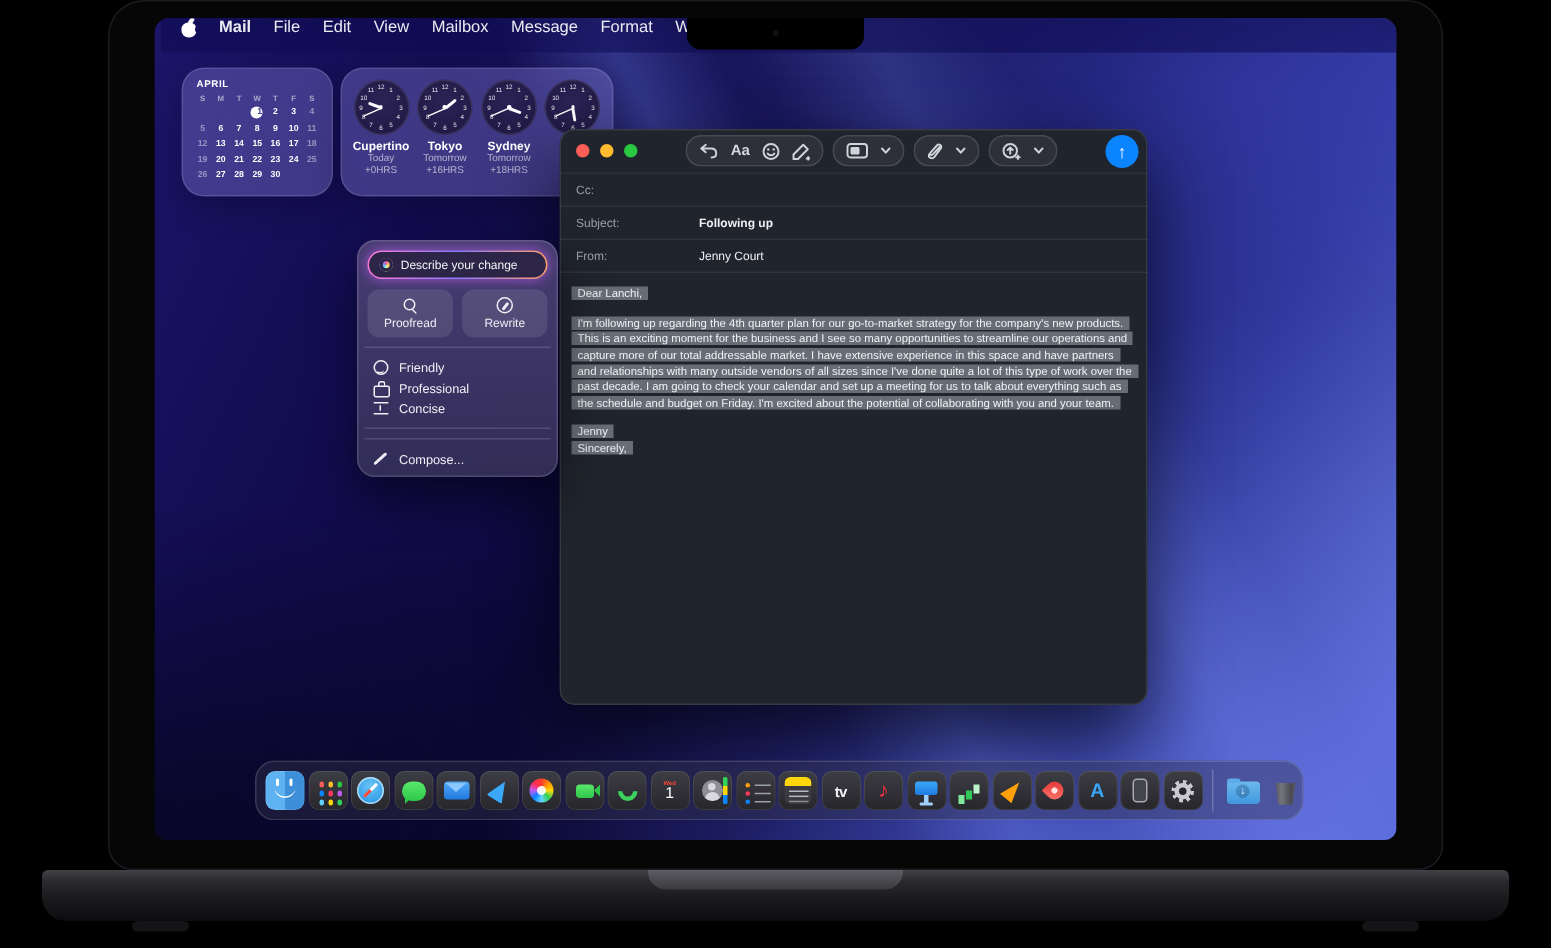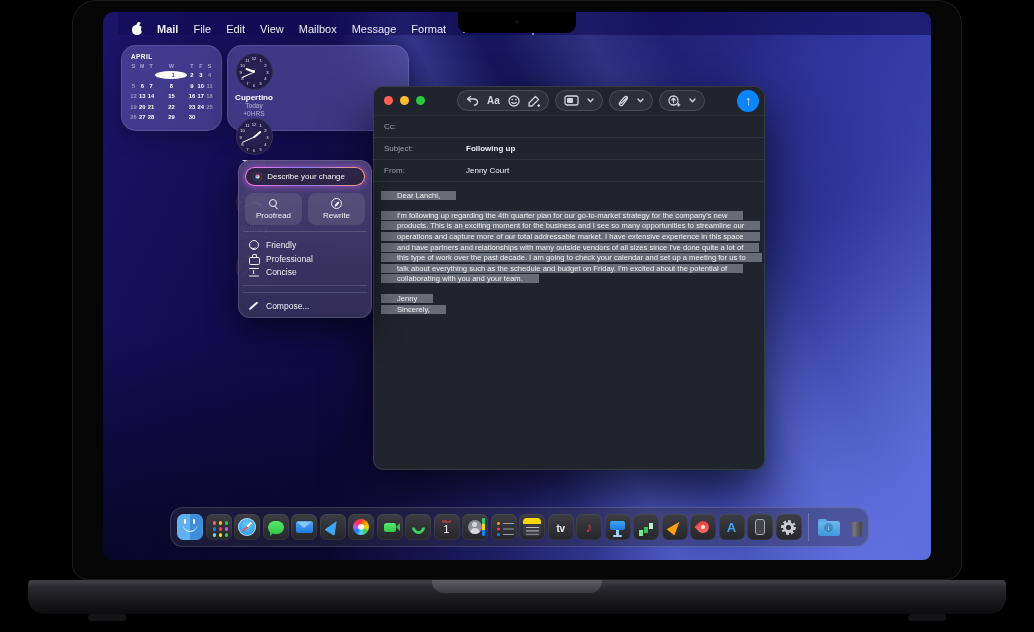--- a/index.html
+++ b/index.html
@@ -19,21 +19,21 @@
   .screen{position:absolute;left:103px;top:12px;width:828px;height:548px;overflow:hidden;
     border-radius:10px 10px 8px 8px;
     background:
       radial-gradient(120% 90% at 88% 8%, rgba(62,70,195,.55), transparent 55%),
       radial-gradient(130% 110% at 102% 98%, rgba(94,110,228,.65), transparent 58%),
       linear-gradient(63deg, transparent 45%, rgba(122,140,255,.30) 52%, transparent 58%),
       linear-gradient(63deg, transparent 60%, rgba(140,160,255,.22) 68%, transparent 75%),
       radial-gradient(70% 60% at 0% 100%, rgba(2,2,14,.6), transparent 70%),
       linear-gradient(115deg,#1c1569 0%,#130d52 20%,#0c0839 45%,#100d49 60%,#2c3592 78%,#5e6cd0 96%);}
   
-  .menubar{position:absolute;left:15px;top:0;right:0;height:23px;display:flex;align-items:flex-end;
+  .menubar{position:absolute;left:4px;top:0;right:0;height:23px;display:flex;align-items:flex-start;
     padding:0 13px;background:rgba(15,11,82,.55);backdrop-filter:blur(8px);color:#f4f4f8;font-size:11px;z-index:6;}
   .apple-logo{position:relative;width:12px;height:13px;margin-right:14px;}
   .apple-logo .body{position:absolute;left:1px;top:3px;width:10px;height:9.5px;background:#fff;border-radius:45% 45% 48% 48%;}
   .apple-logo .bite{position:absolute;right:-2.5px;top:4.5px;width:5px;height:5px;border-radius:50%;background:#120e59;}
   .apple-logo .leaf{position:absolute;left:5.5px;top:-0.5px;width:3.4px;height:4px;background:#fff;border-radius:60% 0 60% 0;transform:rotate(28deg);}
   .mb-items{display:flex;gap:15px;align-items:center;}
   .mb-item{cursor:default;opacity:.96}
   .mb-item.bold{font-weight:bold;}
   .mb-status{margin-left:auto;display:flex;align-items:center;gap:11px;}
   .batt{position:relative;width:17px;height:8px;border:1px solid rgba(255,255,255,.75);border-radius:2.5px;}
@@ -49,21 +49,21 @@
   
   .widget{position:absolute;background:rgba(134,126,216,.38);backdrop-filter:blur(14px);
     border-radius:15px;box-shadow:inset 0 0 0 1px rgba(255,255,255,.12),0 8px 20px rgba(0,0,10,.25);z-index:1;}
   .w-cal{left:18px;top:33px;width:101px;height:86px;padding:8px 8px 6px;color:#fff;}
   .cal-month{font-size:6.5px;font-weight:bold;letter-spacing:.4px;margin:0 0 3px 2px;}
   .cal-grid{display:grid;grid-template-columns:repeat(7,1fr);row-gap:2.4px;}
   .cal-wd{font-size:5.2px;text-align:center;color:rgba(255,255,255,.55);font-weight:bold;}
   .cal-cell{font-size:5.8px;font-weight:bold;text-align:center;height:8px;line-height:8px;}
   .cal-cell.dim{color:rgba(255,255,255,.45);}
   .cal-cell.sel{background:#fff;color:#403a8a;border-radius:50%;width:8px;margin:0 auto;}
-  .w-clock{left:124px;top:33px;width:182px;height:86px;padding:8px 6px;display:flex;justify-content:space-between;flex-direction:column;}
+  .w-clock{left:124px;top:33px;width:182px;height:86px;padding:8px 6px;display:flex;justify-content:space-between;}
   .clock-col{width:42px;text-align:center;color:#fff;}
   .clock-face{position:relative;width:37px;height:37px;margin:0 auto;border-radius:50%;
     background:radial-gradient(circle at 50% 40%,#2c2356,#1d1740);box-shadow:inset 0 0 0 1px rgba(255,255,255,.10);}
   .clock-num{position:absolute;font-size:4.2px;color:rgba(255,255,255,.9);transform:translate(-50%,-50%);}
   .hand{position:absolute;left:50%;top:50%;background:#fff;border-radius:1px;transform-origin:50% 100%;}
   .hand.h{width:1.7px;height:9px;}
   .hand.m{width:1.4px;height:13px;}
   .clock-dot{position:absolute;left:50%;top:50%;width:2.6px;height:2.6px;margin:-1.3px;border-radius:50%;background:#fff;}
   .clock-city{font-size:8px;font-weight:bold;margin-top:3px;}
   .clock-sub{font-size:6.6px;color:rgba(255,255,255,.6);line-height:1.25;}
@@ -118,21 +118,21 @@
   .sendbtn{position:absolute;right:6px;top:4px;width:22px;height:22px;border-radius:50%;background:#0a84ff;
     display:flex;align-items:center;justify-content:center;color:#fff;font-size:12px;font-weight:bold;}
   .frow{display:flex;align-items:center;height:22px;padding:0 11px;border-bottom:1px solid rgba(255,255,255,.07);font-size:8px;}
   .flabel{color:#98a0ab;width:38px;flex:none;}
   .frow .val{color:#eef0f3;padding-left:44px;}
   .frow .val.strong{font-weight:bold;}
   .token{display:inline-flex;align-items:center;gap:3px;background:#3566cc;color:#fff;border-radius:4px;
     height:13px;padding:0 5px;font-size:8px;}
   .token .tch{width:0;height:0;border-left:2.6px solid transparent;border-right:2.6px solid transparent;border-top:3.2px solid #dce6ff;}
   .mbody{padding:9px 8px;font-size:7.6px;line-height:1.4;color:#f0f2f4;}
-  .sel{background:#676d76;box-decoration-break:clone;-webkit-box-decoration-break:clone;padding:0 16px;}
+  .sel{background:#676d76;box-decoration-break:clone;-webkit-box-decoration-break:clone;padding:0 4px;}
   .para{margin:0 0 9px;}
   .para.tight{margin:0;}
   
   .dock{position:absolute;left:67px;top:495px;width:699px;height:40px;z-index:5;
     background:rgba(52,52,76,.42);backdrop-filter:blur(10px);border-radius:13px;
     box-shadow:inset 0 0 0 1px rgba(255,255,255,.14);display:flex;align-items:center;gap:2.5px;padding:0 7px;}
   .tile{position:relative;width:26px;height:26px;border-radius:6.5px;flex:none;
     background:linear-gradient(180deg,#3d3d44,#26262b);box-shadow:inset 0 0 0 .6px rgba(255,255,255,.10);
     display:flex;align-items:center;justify-content:center;overflow:hidden;}
   .tile.running::after{content:"";position:absolute;left:50%;bottom:-4px;width:2.5px;height:2.5px;margin-left:-1.25px;border-radius:50%;background:rgba(255,255,255,.85);}

